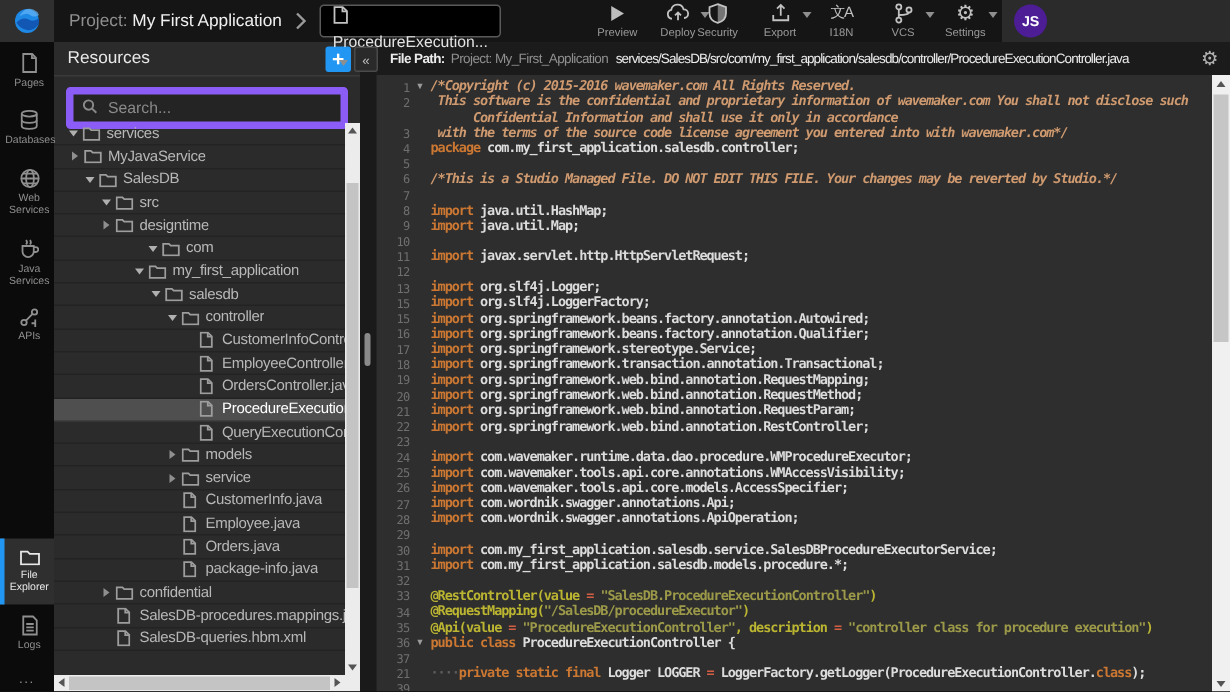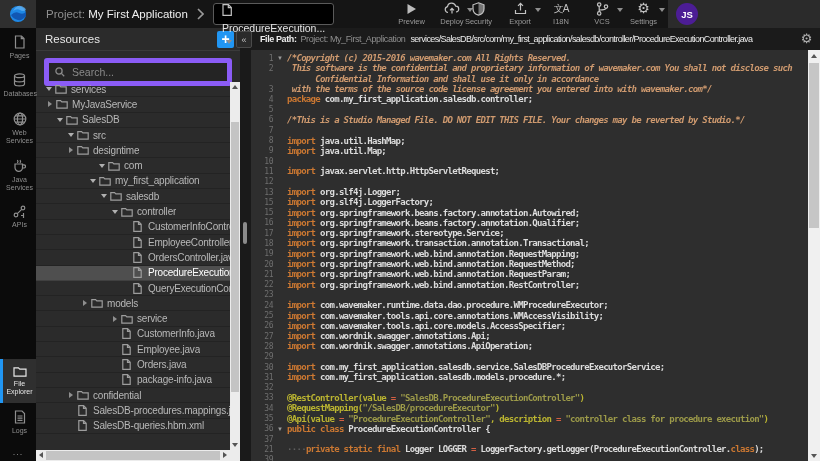--- a/index.html
+++ b/index.html
@@ -423,21 +423,21 @@
         <div class="tree-row" style="padding-left: 85px;">
           <span class="t-arrow"></span>
           <span class="t-icon">
             <svg width="9" height="11" viewBox="0 0 9 11">
               <path d="M.8 .7 H5.6 L8.2 3.2 V10.3 H.8 Z" stroke="currentColor" fill="none" stroke-width="1.2"></path>
               <path d="M5.5 .9 V3.4 H8" stroke="currentColor" fill="none" stroke-width="1.2"></path>
             </svg>
           </span>
           <span class="t-label">QueryExecutionController.java</span>
         </div>
-        <div class="tree-row" style="padding-left: 44px;">
+        <div class="tree-row" style="padding-left: 74px;">
           <span class="t-arrow">
             <span class="tri-closed"></span>
           </span>
           <span class="t-icon">
             <svg width="12" height="10" viewBox="0 0 12 10">
               <path d="M.8 1.6 H4.6 L5.8 2.8 H11.2 V9.2 H.8 Z" stroke="currentColor" fill="none" stroke-width="1.2"></path>
             </svg>
           </span>
           <span class="t-label">models</span>
         </div>

